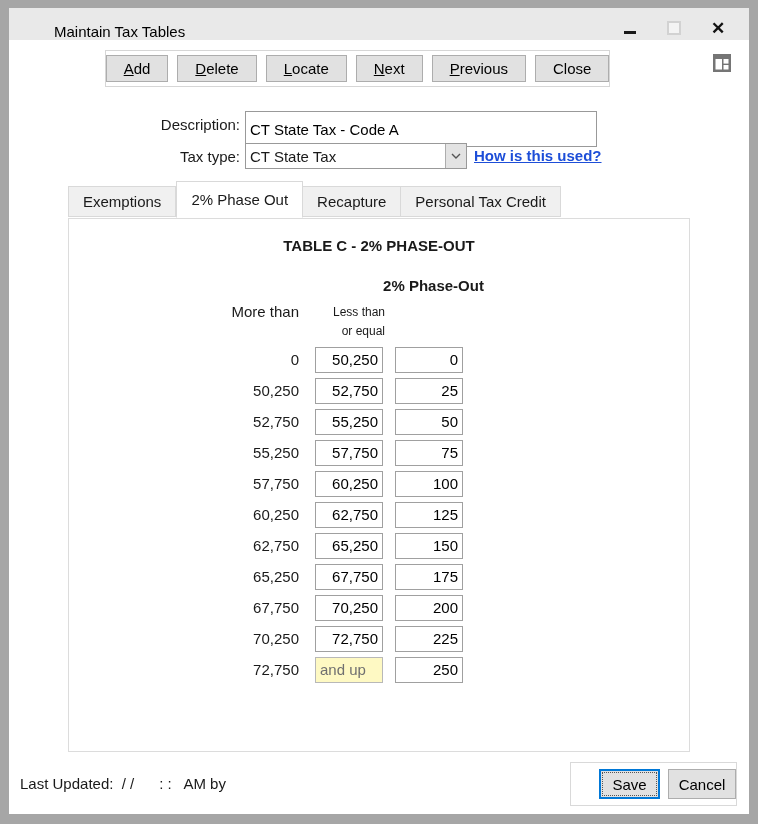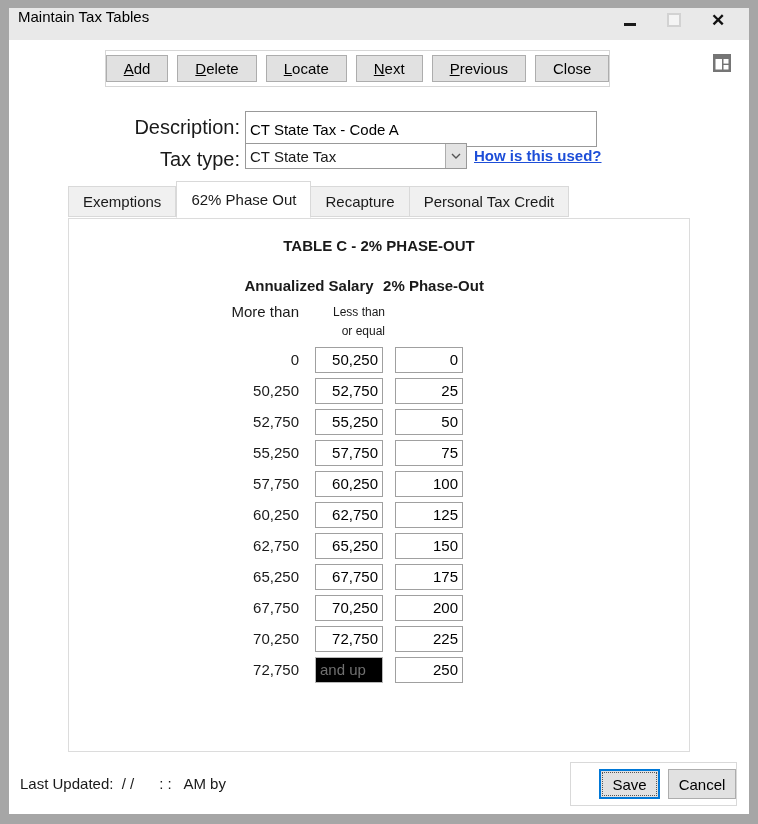--- a/index.html
+++ b/index.html
@@ -4,21 +4,21 @@
 <style>
   * { box-sizing: border-box; margin: 0; padding: 0; }
   html,body { width: 758px; height: 824px; }
   body { font-family: "Liberation Sans", sans-serif; color: #1a1a1a; }
 
   .frame { position: absolute; inset: 0; width: 758px; height: 824px;
            background: #a6a6a6; padding: 8px 9px 10px 9px; }
   .window { width: 100%; height: 100%; background: #fff; display: flex; flex-direction: column; }
 
   
-  .titlebar { height: 32px; background: #e9e9e9; display: flex; align-items: flex-start; flex: none; }
+  .titlebar { height: 32px; background: #e9e9e9; display: flex; align-items: flex-end; flex: none; padding-left: 36px; }
   .title { font-size: 15px; padding-left: 9px; color: #000; }
   .tb-controls { margin-left: auto; display: flex; align-items: center; gap: 14px; padding-right: 16px; }
   .tb-btn { width: 30px; height: 24px; display: flex; align-items: center; justify-content: center; cursor: default; }
   .min-glyph { width: 12px; height: 3px; background: #1a1a1a; margin-top: 8px; }
   .max-glyph { width: 14px; height: 14px; border: 2px solid #d2d2d2; background: #f4f4f4; }
   .close-glyph { font-size: 17px; color: #111; font-weight: bold; line-height: 1; }
 
   
   .client { position: relative; flex: 1; background: #fff; }
 
@@ -27,21 +27,21 @@
              border: 1px solid #d6d6d6; display: flex; align-items: center;
              justify-content: center; gap: 9px; }
   .tool-btn { height: 27px; background: #e1e1e1; border: 1px solid #adadad;
               font-family: "Liberation Sans", sans-serif; font-size: 15px; color: #000;
               padding: 1px 17px; cursor: pointer; white-space: nowrap; }
   .tool-btn .ak { text-decoration: underline; }
 
   .grid-icon { position: absolute; left: 703px; top: 13px; width: 20px; height: 20px; cursor: pointer; }
 
   
-  .form-label { position: absolute; left: 96px; width: 135px; text-align: right; font-size: 20px; }
+  .form-label { position: absolute; left: 96px; width: 135px; text-align: right; font-size: 15px; }
   .desc-label { top: 76px; }
   .type-label { top: 108px; }
   .desc-input { position: absolute; left: 236px; top: 71px; width: 352px; height: 26px;
                 border: 1px solid #999; font-family: "Liberation Sans", sans-serif;
                 font-size: 15px; padding: 17px 4px; color: #000; }
   .combo { position: absolute; left: 236px; top: 103px; width: 222px; height: 26px;
            border: 1px solid #999; background: #fff; display: flex; align-items: center; cursor: default; }
   .combo-text { flex: 1; font-size: 15px; padding-left: 4px; }
   .combo-btn { width: 21px; height: 100%; background: #e3e3e3; border-left: 1px solid #adadad;
                display: flex; align-items: center; justify-content: center; }
@@ -73,21 +73,21 @@
               text-align: right; font-size: 12px; line-height: 19px; }
 
   .rows { position: absolute; left: 0; top: 125px; width: 100%; }
   .trow { display: flex; align-items: center; height: 31px; padding-left: 140px; }
   .more { width: 90px; text-align: right; font-size: 15px; }
   .cell-input { width: 68px; height: 26px; border: 1px solid #a0a0a0;
                 font-family: "Liberation Sans", sans-serif; font-size: 15px;
                 text-align: right; padding: 0 4px; color: #000; background: #fff; }
   .cell-input.less { margin-left: 16px; }
   .cell-input.phase { margin-left: 12px; }
-  .cell-input.disabled { background: #000000; border-color: #b8b8b8; color: #707070;
+  .cell-input.disabled { background: #fef9c3; border-color: #b8b8b8; color: #707070;
                          text-align: left; }
 
   
   .last-updated { position: absolute; left: 11px; top: 735px; font-size: 15px;
                   white-space: pre; }
   .footer-btns { position: absolute; left: 561px; top: 722px; width: 167px; height: 44px;
                  border: 1px solid #d9d9d9; display: flex; align-items: center;
                  justify-content: center; gap: 8px; padding-left: 28px; }
   .save-btn { width: 68px; height: 30px; background: #e1e1e1; border: 2px solid #0078d7;
               font-family: "Liberation Sans", sans-serif; font-size: 15px; color: #000;
@@ -145,28 +145,27 @@
         <span class="combo-btn">
           <svg width="10" height="6" viewBox="0 0 10 6">
             <polyline points="1,1 5,5 9,1" fill="none" stroke="#555" stroke-width="1.4"></polyline>
           </svg>
         </span>
       </div>
       <a class="help-link">How is this used?</a>
 
       <div class="tabs">
         <div class="tab">Exemptions</div>
-        <div class="tab active">62% Phase Out</div>
+        <div class="tab active">2% Phase Out</div>
         <div class="tab">Recapture</div>
         <div class="tab">Personal Tax Credit</div>
       </div>
 
       <div class="panel">
         <div class="tbl-title">TABLE C - 2% PHASE-OUT</div>
-        <div class="hdr-annualized">Annualized Salary</div>
         <div class="hdr-phase">2% Phase-Out</div>
         <div class="hdr-more">More than</div>
         <div class="hdr-less">
           <div>Less than</div>
           <div>or equal</div>
         </div>
         <div class="rows">
             <div class="trow">
               <span class="more">0</span>
               <input class="cell-input less" value="50,250" style="">

